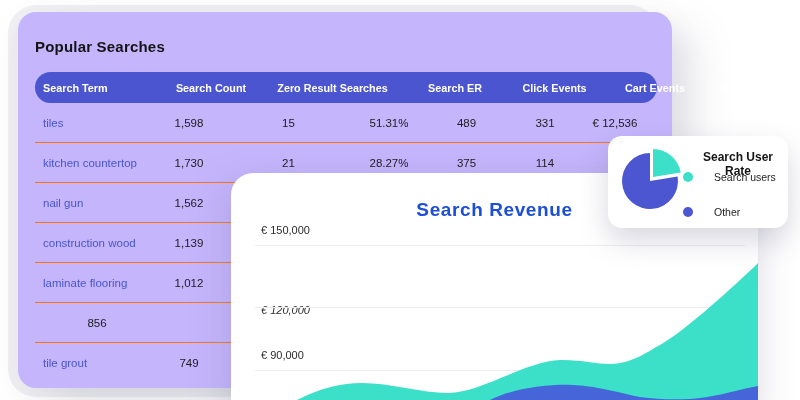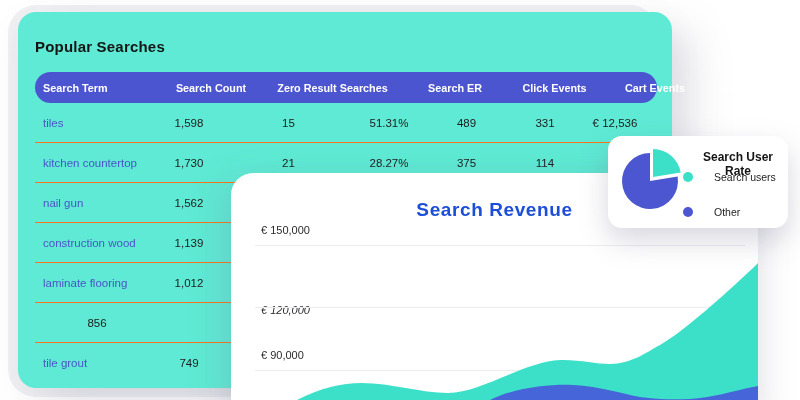--- a/index.html
+++ b/index.html
@@ -11,21 +11,21 @@
 
   
   .ghost-card {
     position:absolute; left:8px; top:5px; width:650px; height:392px;
     background:#f1f1f4; border-radius:28px;
   }
 
   
   .table-card {
     position:absolute; left:18px; top:12px; width:654px; height:376px;
-    background:#5eead4; border-radius:18px;
+    background:#c4b5fd; border-radius:18px;
     box-shadow: 26px 14px 40px -6px rgba(125,125,150,0.22), 0 10px 30px rgba(125,125,150,0.10);
     z-index:2;
   }
   .table-title {
     position:absolute; left:17px; top:26px;
     font-size:15px; font-weight:bold; color:#141414; letter-spacing:.2px;
   }
   .grid-cols {
     display:grid;
     grid-template-columns:108px 76px 123px 78px 77px 80px 60px;

